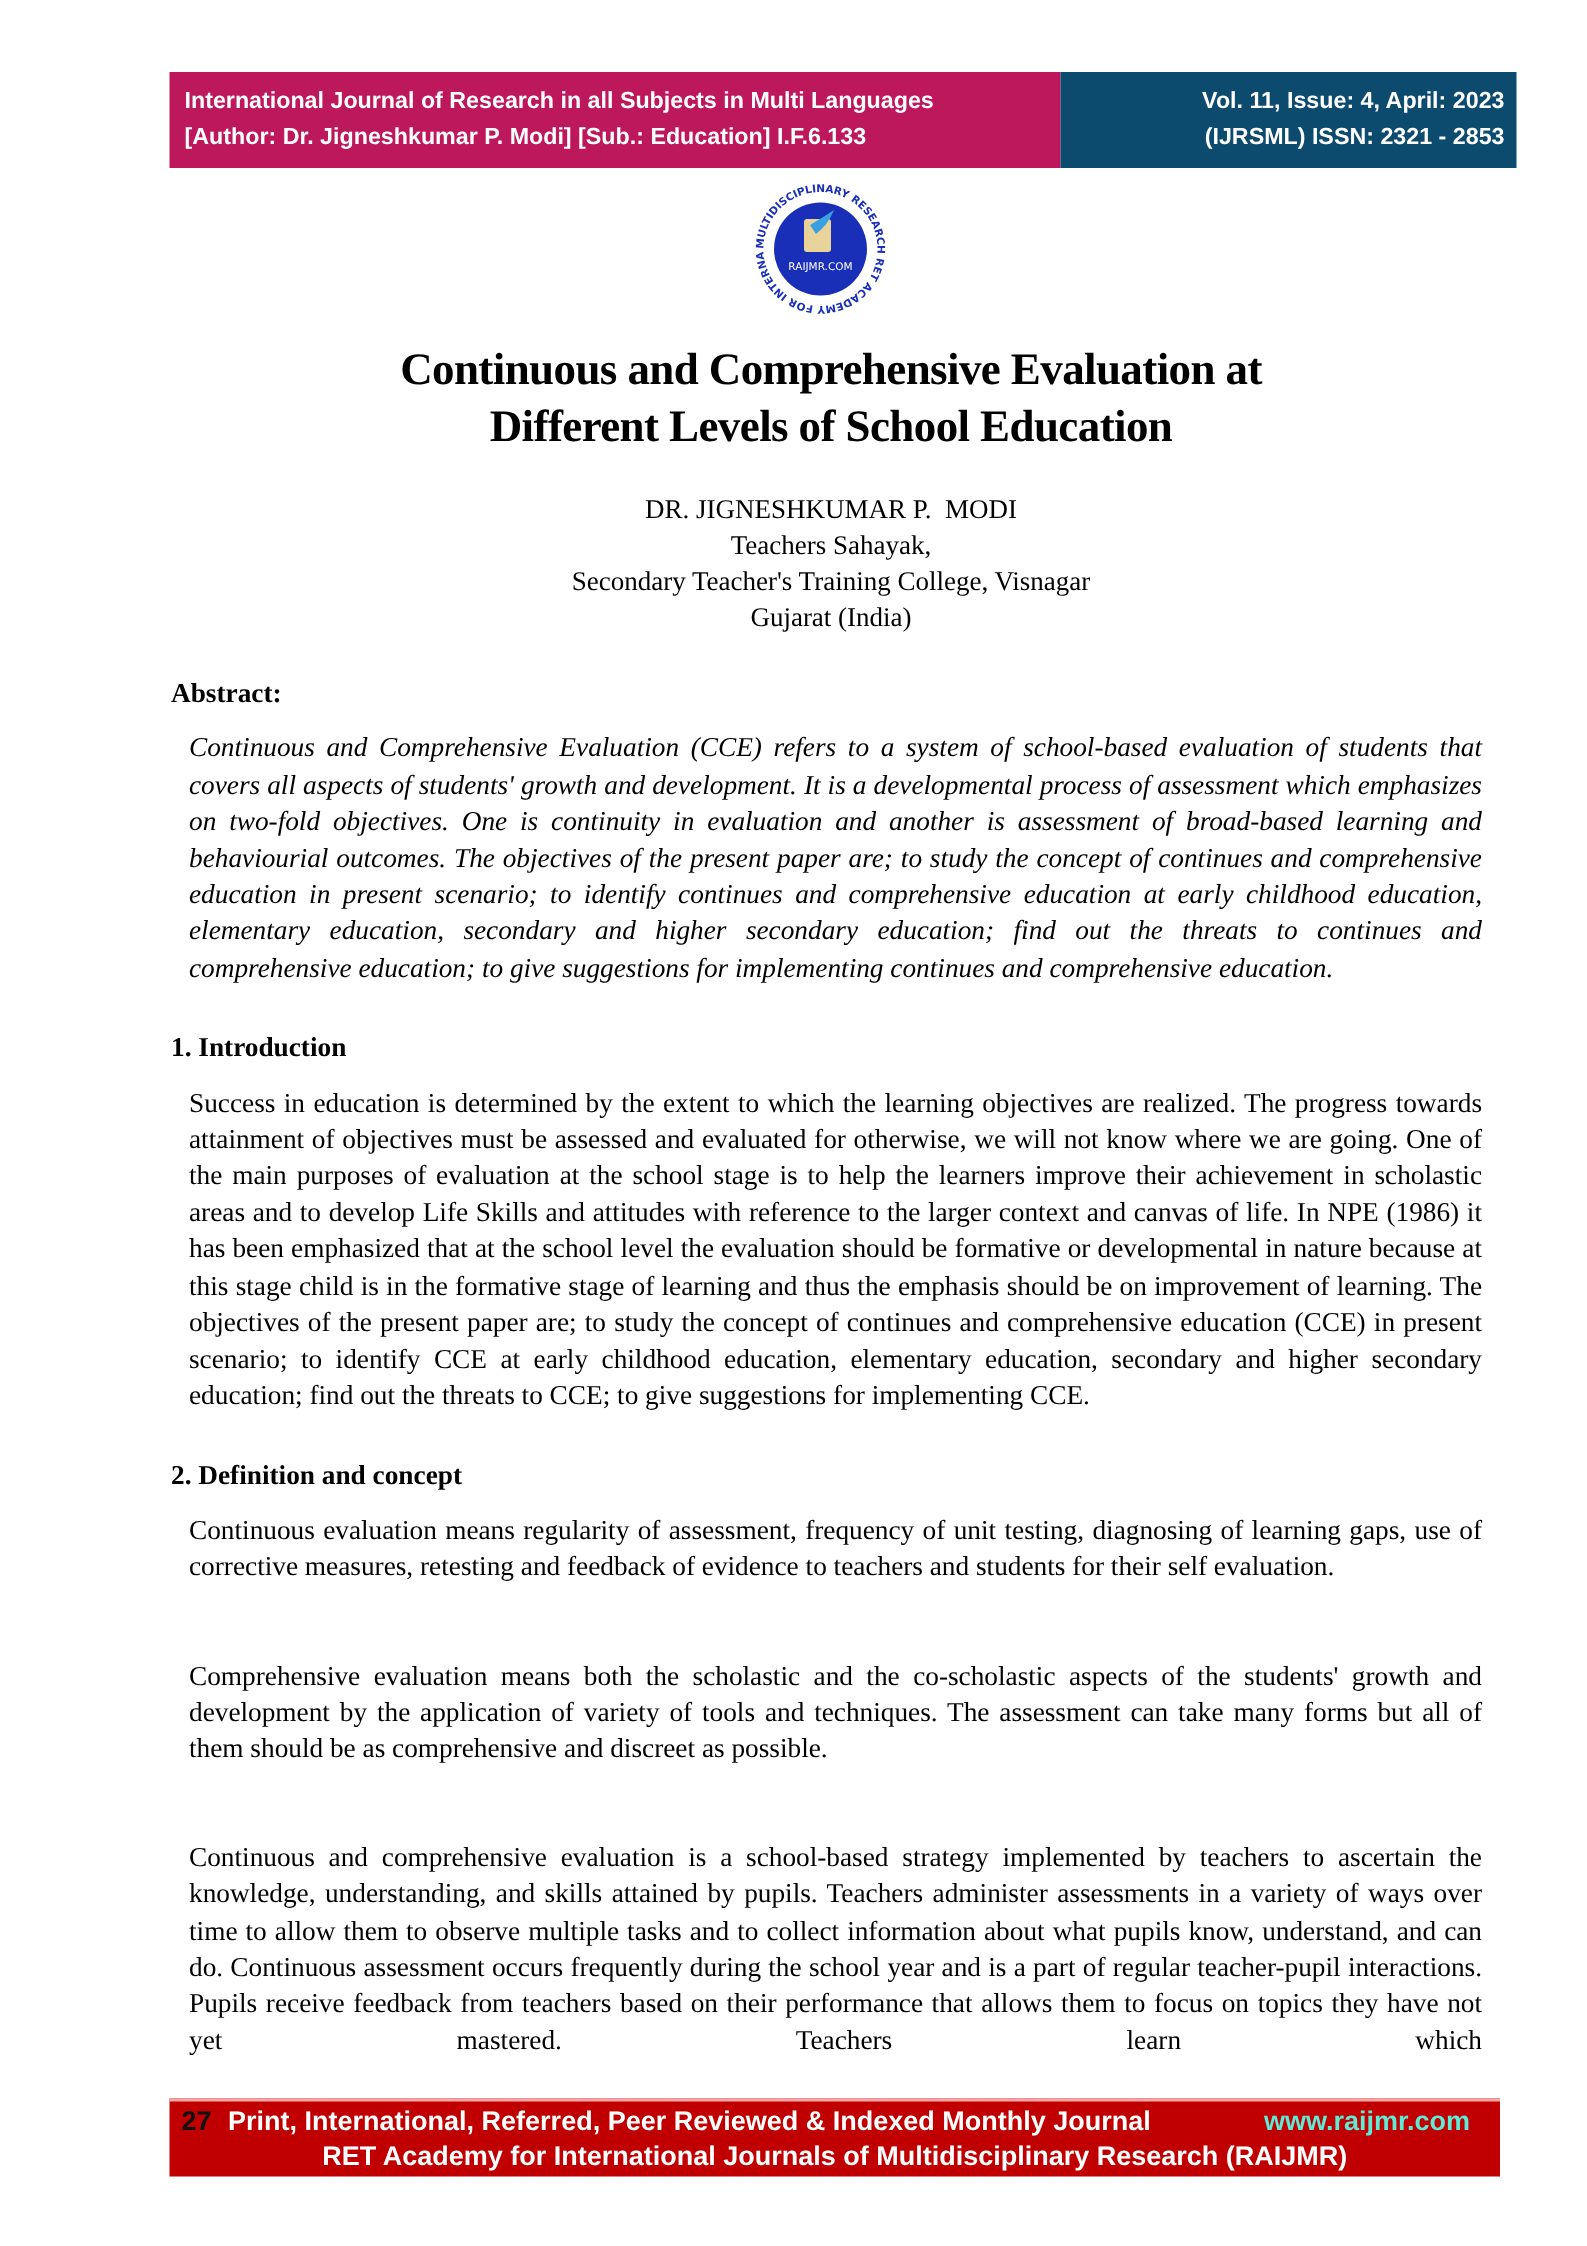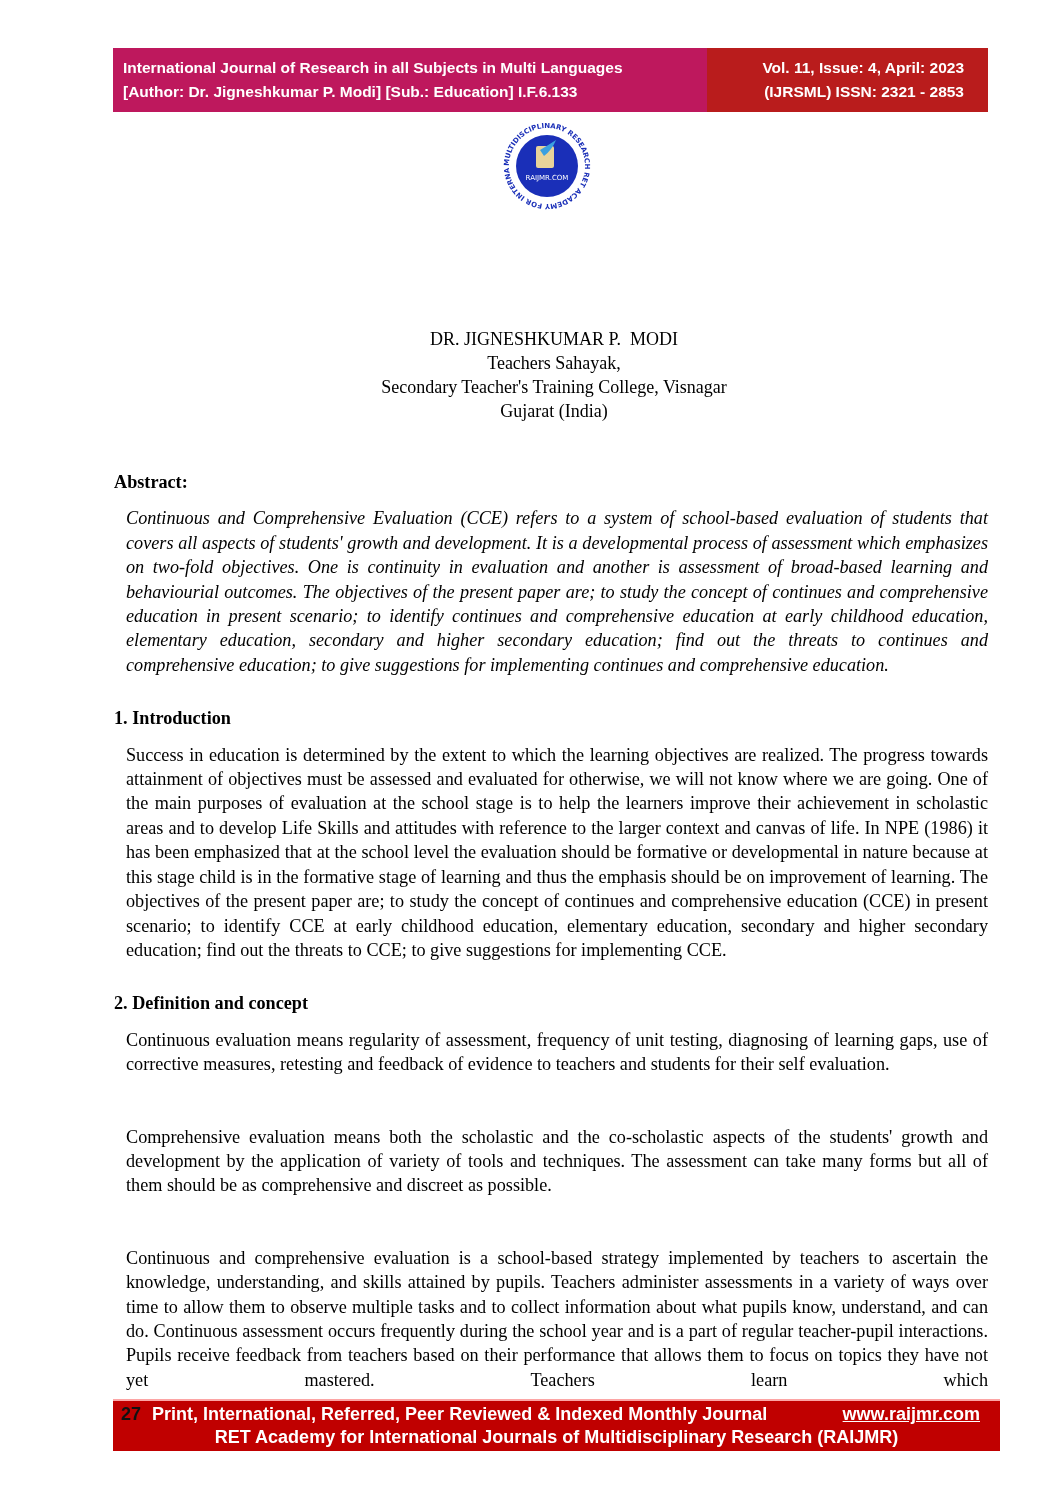--- a/index.html
+++ b/index.html
@@ -2,48 +2,48 @@
 <html><head>
 <meta charset="utf-8">
 <style>
   html, body { margin: 0; padding: 0; background: #ffffff; }
   body { width: 1058px; height: 1497px; position: relative; overflow: hidden; }
   .page { position: absolute; left: 0; top: 0; width: 1058px; height: 1497px; }
 
   
   .hdr-left { position: absolute; left: 113px; top: 48px; width: 594px; height: 64px; background: #be185d; color: #fff;
     font-family: "Liberation Sans", sans-serif; font-weight: bold; font-size: 15.5px; box-sizing: border-box; padding: 8px 0 0 10px; line-height: 24px; }
-  .hdr-right { position: absolute; left: 707px; top: 48px; width: 281px; height: 64px; background: #b91c1c; color: #fff;
-    font-family: "Liberation Sans", sans-serif; font-weight: bold; font-size: 15.5px; box-sizing: border-box; padding: 8px 24px 0 0; line-height: 24px; text-align: right; }
+  .hdr-right { position: absolute; left: 707px; top: 48px; width: 304px; height: 64px; background: #0c4a6e; color: #fff;
+    font-family: "Liberation Sans", sans-serif; font-weight: bold; font-size: 15.5px; box-sizing: border-box; padding: 8px 8px 0 0; line-height: 24px; text-align: right; }
   .hdr-left div, .hdr-right div { white-space: nowrap; }
 
   
   .logo { position: absolute; left: 502px; top: 120px; width: 90px; height: 92px; }
 
   
   .title { position: absolute; left: 150px; top: 228px; width: 808px; text-align: center;
     font-family: "Liberation Serif", serif; font-weight: bold; font-size: 30px; line-height: 38px; color: #000; letter-spacing: -0.4px; }
   .author { position: absolute; left: 150px; top: 327px; width: 808px; text-align: center;
     font-family: "Liberation Serif", serif; font-size: 18px; line-height: 24px; color: #000; }
   .author div { white-space: nowrap; }
 
   
-  .body { position: absolute; left: 114px; top: 470px; width: 886px; font-family: "Liberation Serif", serif; font-size: 18.2px; line-height: 24.4px; color: #000; }
+  .body { position: absolute; left: 114px; top: 450px; width: 886px; font-family: "Liberation Serif", serif; font-size: 18.2px; line-height: 24.4px; color: #000; }
   .h { font-weight: bold; margin: 0; }
   .p { margin: 12px; text-align: justify; }
   .abstract { font-style: italic; }
   .gap1 { height: 17px; }
   .gap2 { height: 24px; }
 
   
   .footer { position: absolute; left: 113px; top: 1399px; width: 887px; height: 52px; background: #c00000; border-top: 2px solid #fca5a5; box-sizing: border-box;
     font-family: "Liberation Sans", sans-serif; font-weight: bold; font-size: 18px; line-height: 22px; color: #fff; }
   .f-row1 { position: absolute; left: 8px; top: 2px; right: 20px; white-space: nowrap; }
   .f-num { color: #111; margin-right: 6px; }
-  .f-url { position: absolute; right: 0; top: 0; color: #ffffff; text-decoration: underline; }
+  .f-url { position: absolute; right: 0; top: 0; color: #5eead4; }
   .f-row2 { position: absolute; left: 0; right: 0; top: 25px; text-align: center; white-space: nowrap; }
 </style>
 </head>
 <body>
 
 <div class="page">
 
   <div class="hdr-left">
     <div>International Journal of Research in all Subjects in Multi Languages</div>
     <div>[Author: Dr. Jigneshkumar P. Modi] [Sub.: Education] I.F.6.133</div>
@@ -62,20 +62,24 @@
       <circle cx="45" cy="46" r="31" fill="#1a2fb8"></circle>
       <text font-family="DejaVu Sans, sans-serif" font-size="7" fill="#1a2fb8" font-weight="bold">
         <textPath href="#ring" startOffset="0">MULTIDISCIPLINARY RESEARCH  RET ACADEMY FOR INTERNATIONAL JOURNALS OF</textPath>
       </text>
       <rect x="34" y="26" width="18" height="22" rx="2" fill="#e8d39a"></rect>
       <path d="M38 30 q10 -6 16 -10 q-4 10 -12 16 z" fill="#3aa0e0"></path>
       <text x="45" y="60" text-anchor="middle" font-family="DejaVu Sans, sans-serif" font-size="7" fill="#ffffff">RAIJMR.COM</text>
     </svg>
   </div>
 
+  <div class="title">
+    <div>Continuous and Comprehensive Evaluation at</div>
+    <div>Different Levels of School Education</div>
+  </div>
 
   <div class="author">
     <div style="white-space:pre;">DR. JIGNESHKUMAR P.  MODI</div>
     <div>Teachers Sahayak,</div>
     <div>Secondary Teacher's Training College, Visnagar</div>
     <div>Gujarat (India)</div>
   </div>
 
   <div class="body">
     <p class="h">Abstract:</p>

